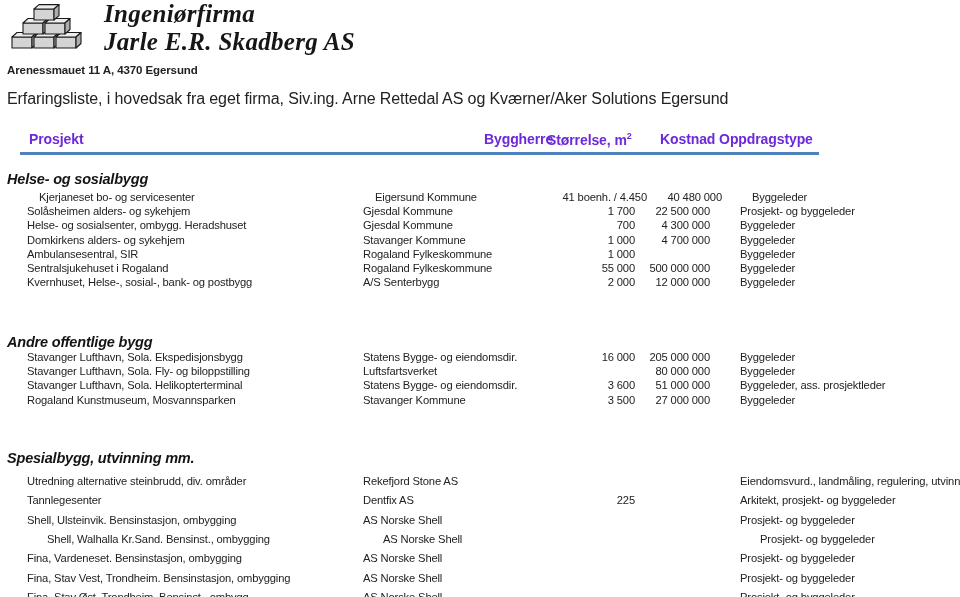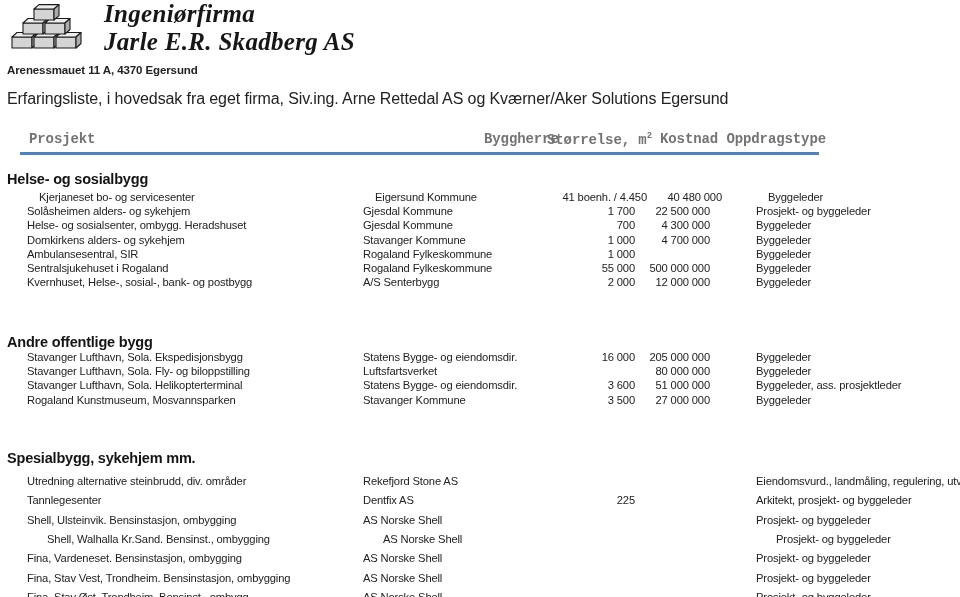--- a/index.html
+++ b/index.html
@@ -80,24 +80,23 @@
     left: 0;
     top: 131px;
     width: 960px;
     height: 24px;
   }
   .th {
     position: absolute;
     top: 0;
     font-size: 14px;
     font-weight: bold;
-    color: #737373;
+    color: #6d28d9;
     white-space: nowrap;
     letter-spacing: -0.1px;
-    font-family: Liberation Mono, monospace;
   }
   .th-prosjekt   { left: 29px; }
   .th-byggherre  { left: 436px; padding-left: 48px; }
   .th-storrelse  { left: 547px; }
   .th-kostnad    { left: 660px; }
   .th sup { font-size: 9px; vertical-align: super; }
   .head-rule {
     position: absolute;
     left: 20px;
     top: 21px;
@@ -105,20 +104,21 @@
     height: 3px;
     background: #4f81bd;
   }
 
   
   .section-title {
     position: absolute;
     left: 7px;
     font-family: "Liberation Sans", "DejaVu Sans", sans-serif;
     font-weight: bold;
+    font-style: italic;
     font-size: 14.5px;
     color: #141414;
     white-space: nowrap;
     letter-spacing: -0.2px;
   }
 
   .row {
     position: absolute;
     left: 0;
     width: 960px;
@@ -130,21 +130,21 @@
     font-size: 11.2px;
     line-height: 14px;
     color: #222222;
     white-space: nowrap;
     letter-spacing: -0.15px;
   }
   .c-prosjekt  { left: 27px; text-align: left; }
   .c-byggherre { left: 363px; text-align: left; }
   .c-storrelse { left: 485px; width: 150px; text-align: right; }
   .c-kostnad   { left: 600px; width: 110px; text-align: right; }
-  .c-type      { left: 756px; text-align: left; }
+  .c-type      { left: 740px; text-align: left; }
 </style>
 </head>
 <body>
 
 <div class="page">
 
   <div class="letterhead">
     <div class="logo-mark">
       <svg width="92" height="46" viewBox="0 0 92 46" xmlns="http://www.w3.org/2000/svg">
         <g stroke="#1a1a1a" stroke-width="1.1" stroke-linejoin="round">
@@ -274,21 +274,21 @@
         <div class="cell c-kostnad">51 000 000</div>
         <div class="cell c-type">Byggeleder, ass. prosjektleder</div>
       </div>
       <div class="row" style="top: 392.6px;">
         <div class="cell c-prosjekt">Rogaland Kunstmuseum, Mosvannsparken</div>
         <div class="cell c-byggherre">Stavanger Kommune</div>
         <div class="cell c-storrelse">3 500</div>
         <div class="cell c-kostnad">27 000 000</div>
         <div class="cell c-type">Byggeleder</div>
       </div>
-      <div class="section-title" style="top: 450px;">Spesialbygg, sykehjem mm.</div>
+      <div class="section-title" style="top: 450px;">Spesialbygg, utvinning mm.</div>
       <div class="row" style="top: 474px;">
         <div class="cell c-prosjekt">Utredning alternative steinbrudd, div. områder</div>
         <div class="cell c-byggherre">Rekefjord Stone AS</div>
         <div class="cell c-storrelse"></div>
         <div class="cell c-kostnad"></div>
         <div class="cell c-type">Eiendomsvurd., landmåling, regulering, utvinning mm.</div>
       </div>
       <div class="row" style="top: 493.3px;">
         <div class="cell c-prosjekt">Tannlegesenter</div>
         <div class="cell c-byggherre">Dentfix AS</div>

